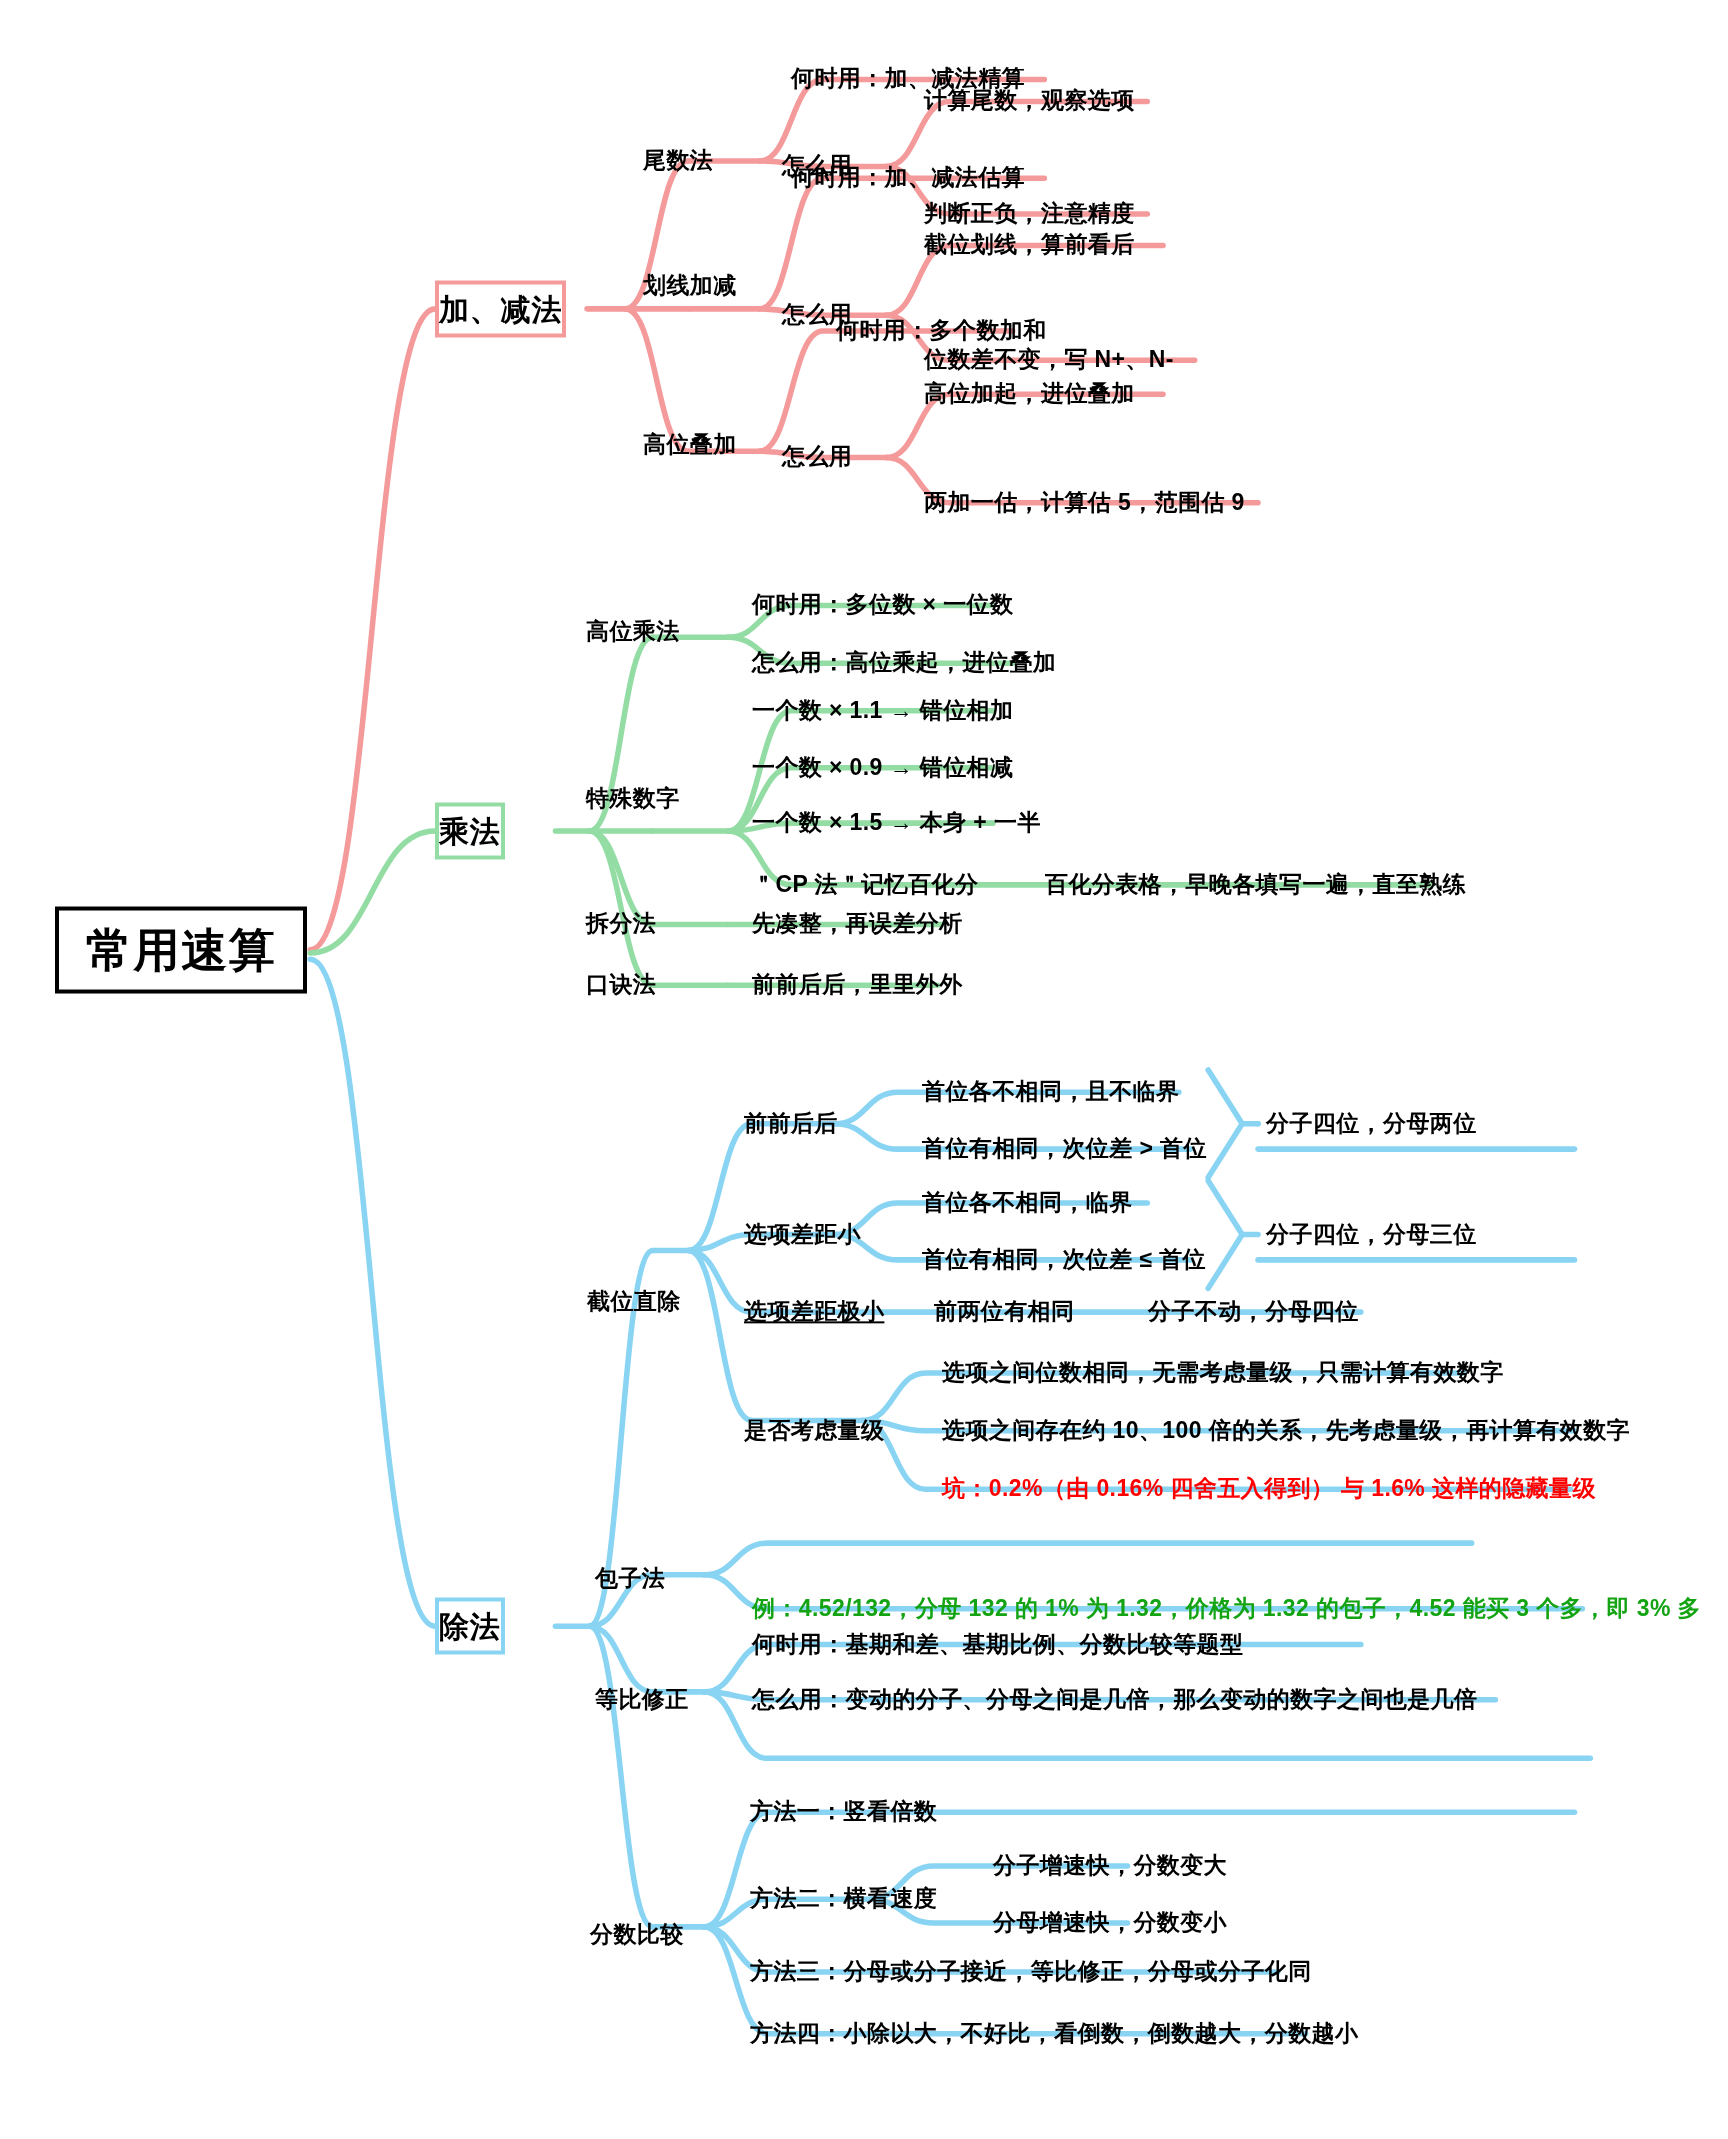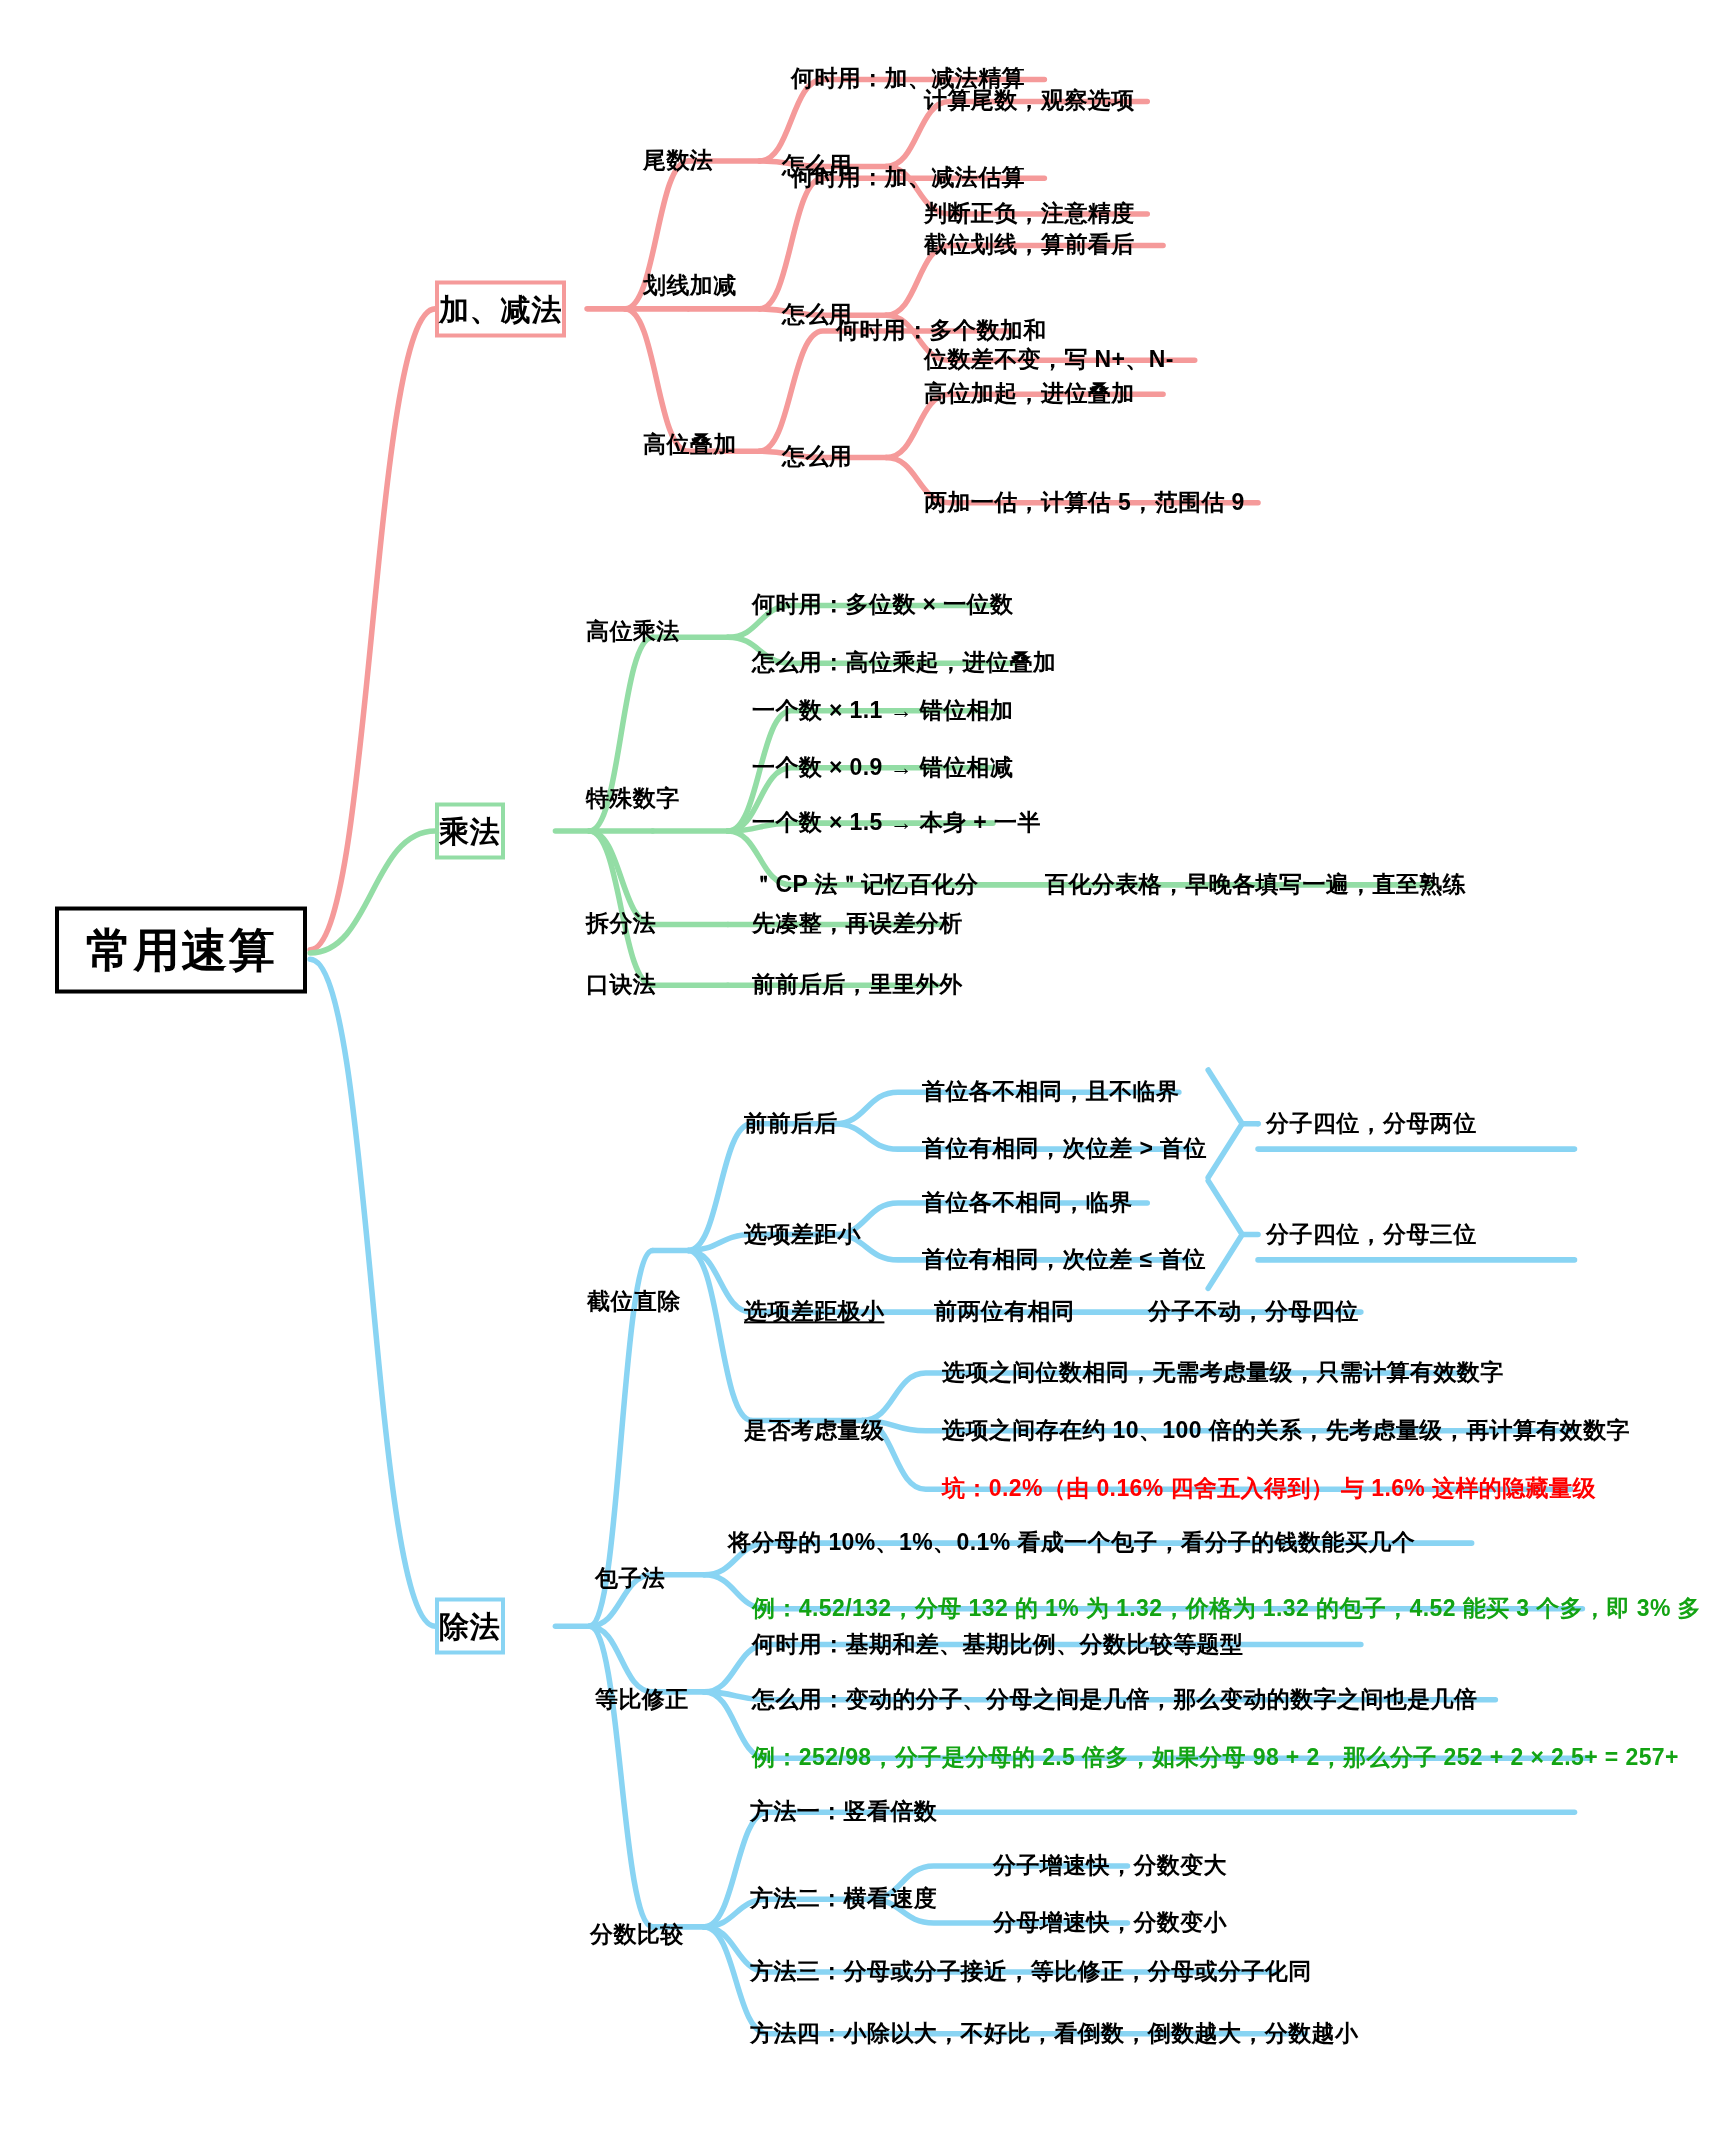--- a/index.html
+++ b/index.html
@@ -219,27 +219,25 @@
   <div class="node lvl3" style="left:744px;top:1312px;text-decoration:underline;">选项差距极小</div>
   <div class="node lvl4" style="left:934px;top:1312px;">前两位有相同</div>
   <div class="node lvl4" style="left:1148px;top:1312px;">分子不动，分母四位</div>
 
   <div class="node lvl3" style="left:744px;top:1431px;">是否考虑量级</div>
   <div class="node lvl4" style="left:942px;top:1373px;">选项之间位数相同，无需考虑量级，只需计算有效数字</div>
   <div class="node lvl4" style="left:942px;top:1431px;">选项之间存在约 10、100 倍的关系，先考虑量级，再计算有效数字</div>
   <div class="node lvl4 txt-red" style="left:942px;top:1489px;">坑：0.2%（由 0.16% 四舍五入得到） 与 1.6% 这样的隐藏量级</div>
 
   <div class="node lvl2" style="left:595px;top:1579px;">包子法</div>
-  <div class="node lvl3" style="left:728px;top:1543px;">将分母的 10%、1%、0.1% 看成一个包子，看分子的钱数能买几个</div>
   <div class="node lvl3 txt-green" style="left:752px;top:1609px;">例：4.52/132，分母 132 的 1% 为 1.32，价格为 1.32 的包子，4.52 能买 3 个多，即 3% 多</div>
 
   <div class="node lvl2" style="left:595px;top:1700px;">等比修正</div>
   <div class="node lvl3" style="left:752px;top:1645px;">何时用：基期和差、基期比例、分数比较等题型</div>
   <div class="node lvl3" style="left:752px;top:1700px;">怎么用：变动的分子、分母之间是几倍，那么变动的数字之间也是几倍</div>
-  <div class="node lvl3 txt-green" style="left:752px;top:1758px;">例：252/98，分子是分母的 2.5 倍多，如果分母 98 + 2，那么分子 252 + 2 × 2.5+ = 257+</div>
 
   <div class="node lvl2" style="left:590px;top:1935px;">分数比较</div>
   <div class="node lvl3" style="left:750px;top:1812px;">方法一：竖看倍数</div>
   <div class="node lvl3" style="left:750px;top:1899px;">方法二：横看速度</div>
   <div class="node lvl4" style="left:993px;top:1866px;">分子增速快，分数变大</div>
   <div class="node lvl4" style="left:993px;top:1923px;">分母增速快，分数变小</div>
   <div class="node lvl3" style="left:750px;top:1972px;">方法三：分母或分子接近，等比修正，分母或分子化同</div>
   <div class="node lvl3" style="left:750px;top:2034px;">方法四：小除以大，不好比，看倒数，倒数越大，分数越小</div>
 
 </div>

